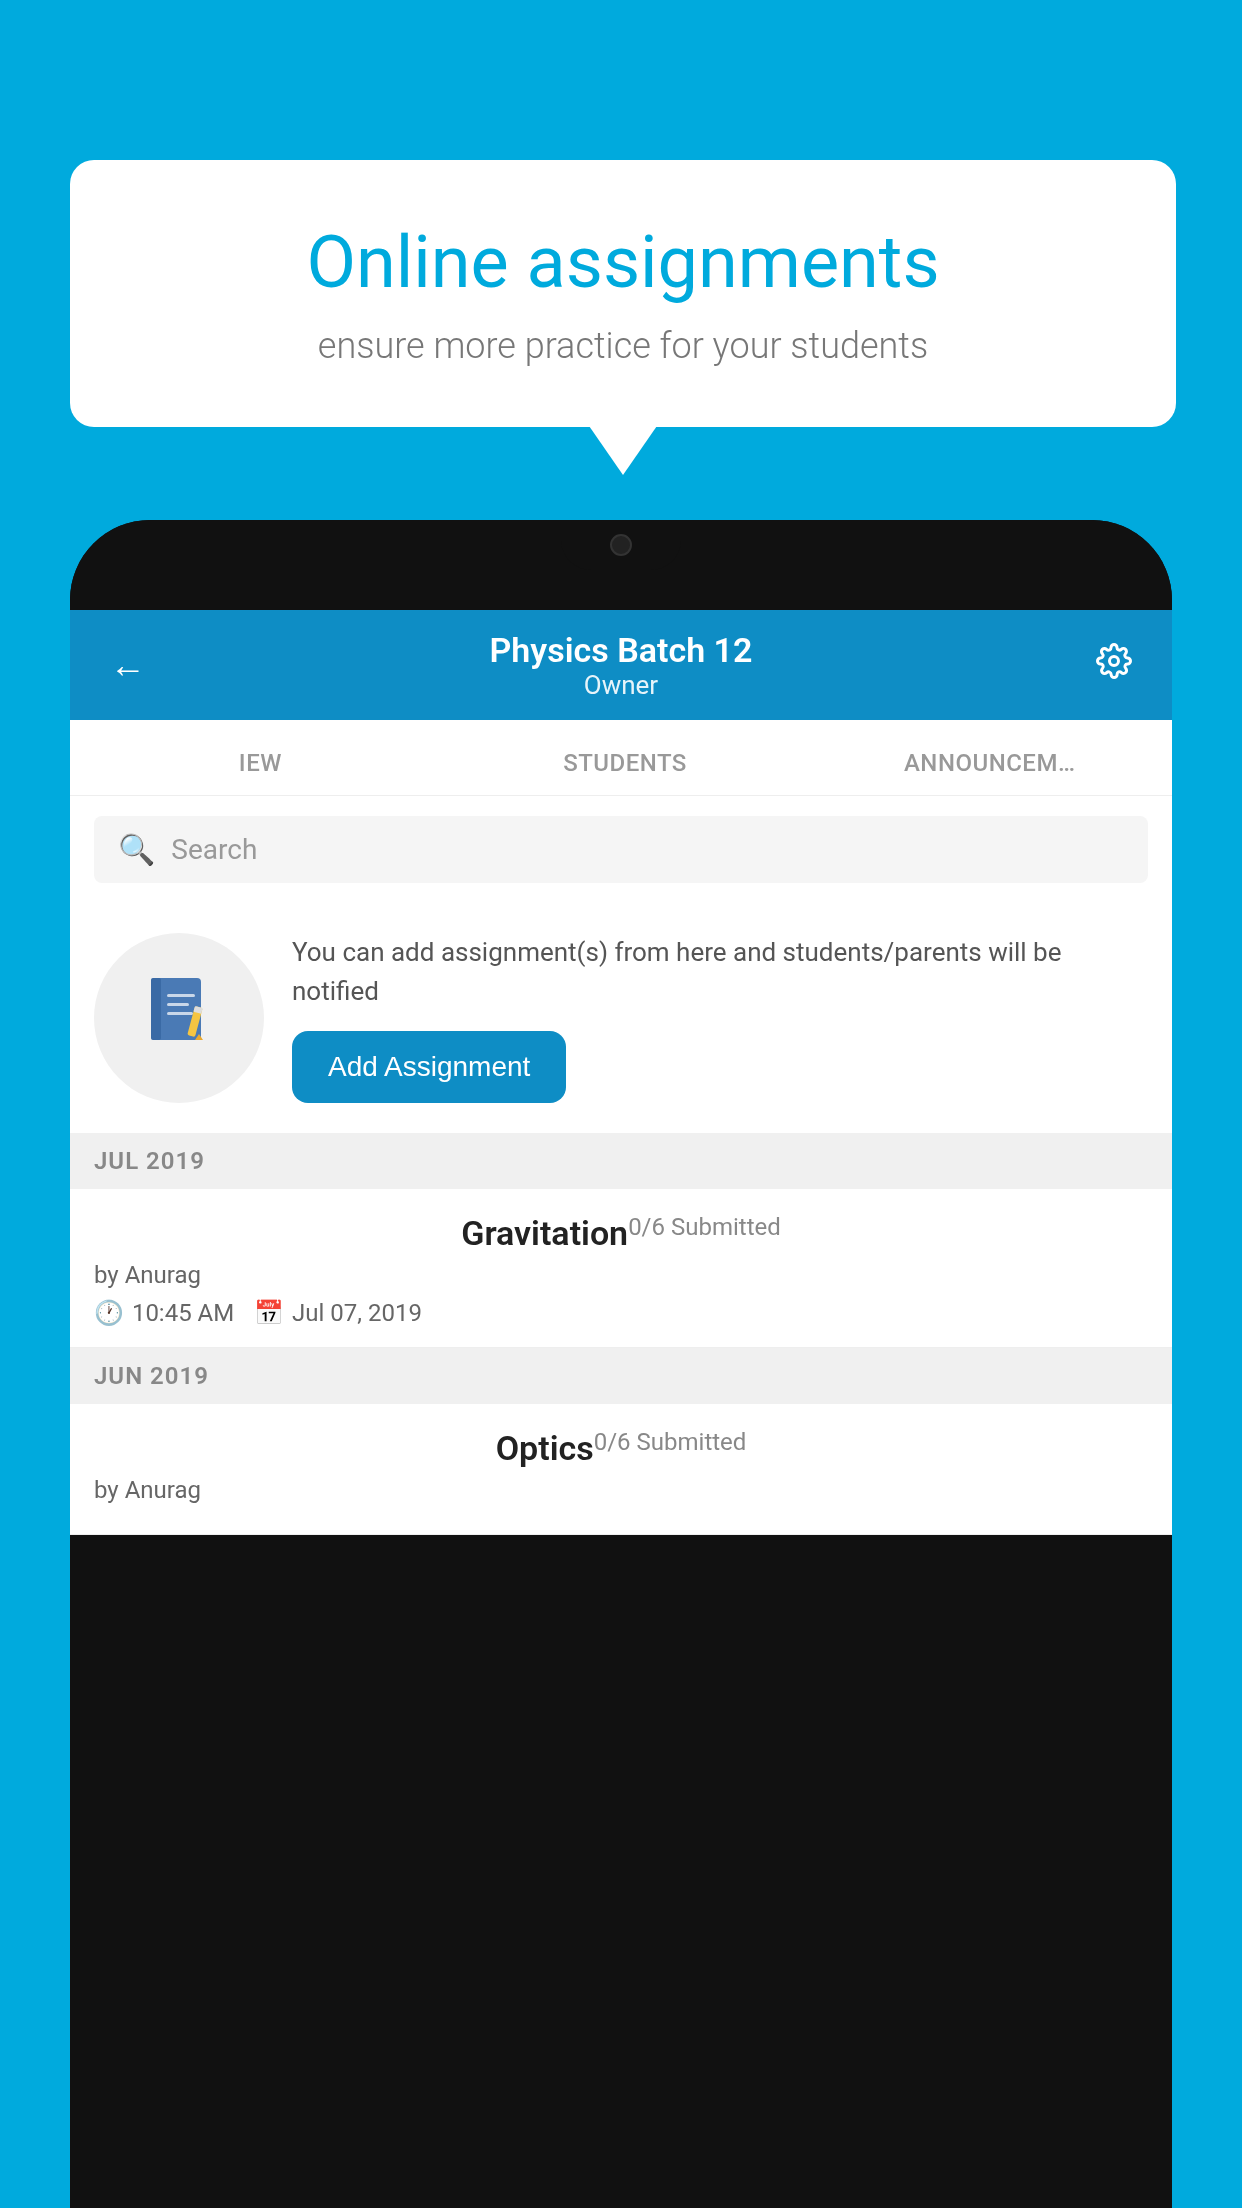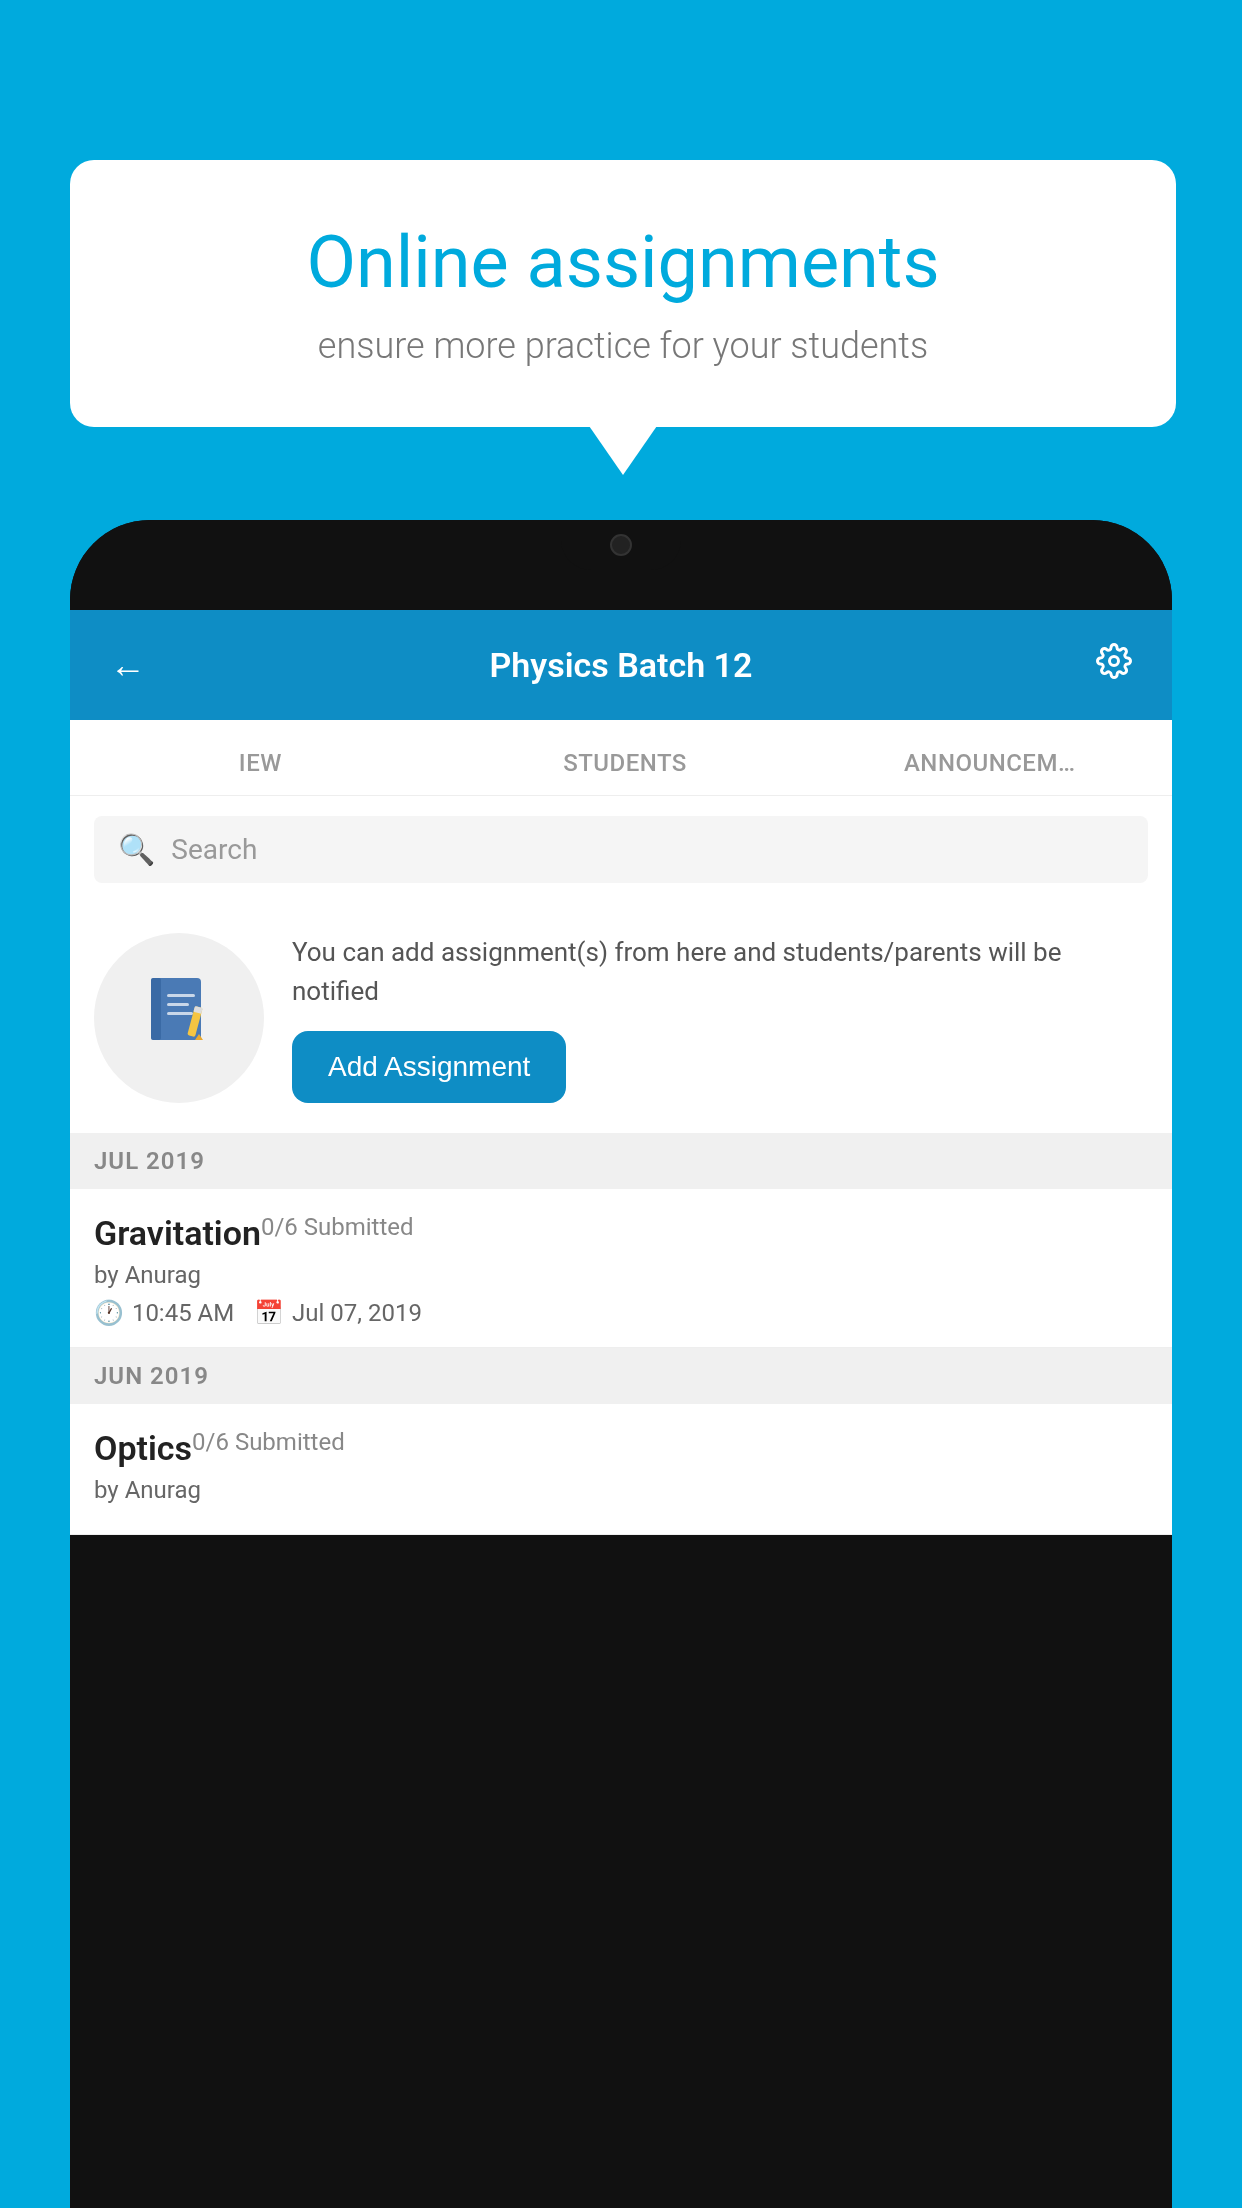--- a/index.html
+++ b/index.html
@@ -290,21 +290,21 @@
 
     
     .assignment-item {
       background: white;
       padding: 24px 24px 20px 24px;
       border-bottom: 1px solid #eee;
     }
 
     .assignment-header {
       display: flex;
-      justify-content: flex-start;
+      justify-content: center;
       align-items: flex-start;
       margin-bottom: 8px;
     }
 
     .assignment-title {
       font-size: 34px;
       font-weight: 600;
       color: #222;
     }
 
@@ -356,20 +356,21 @@
     <div class="phone-notch">
       <div class="phone-camera"></div>
     </div>
   </div>
 
 
   <div class="app-header">
     <span class="back-btn">←</span>
     <div class="header-title-container">
       <div class="header-title">Physics Batch 12</div>
+      <div class="header-subtitle">Owner</div>
     </div>
     <span class="settings-btn">
       <svg width="36" height="36" viewBox="0 0 24 24" fill="none" stroke="white" stroke-width="2">
         <circle cx="12" cy="12" r="3"></circle>
         <path d="M19.4 15a1.65 1.65 0 0 0 .33 1.82l.06.06a2 2 0 0 1-2.83 2.83l-.06-.06a1.65 1.65 0 0 0-1.82-.33 1.65 1.65 0 0 0-1 1.51V21a2 2 0 0 1-4 0v-.09A1.65 1.65 0 0 0 9 19.4a1.65 1.65 0 0 0-1.82.33l-.06.06a2 2 0 0 1-2.83-2.83l.06-.06A1.65 1.65 0 0 0 4.68 15a1.65 1.65 0 0 0-1.51-1H3a2 2 0 0 1 0-4h.09A1.65 1.65 0 0 0 4.6 9a1.65 1.65 0 0 0-.33-1.82l-.06-.06a2 2 0 0 1 2.83-2.83l.06.06A1.65 1.65 0 0 0 9 4.68a1.65 1.65 0 0 0 1-1.51V3a2 2 0 0 1 4 0v.09a1.65 1.65 0 0 0 1 1.51 1.65 1.65 0 0 0 1.82-.33l.06-.06a2 2 0 0 1 2.83 2.83l-.06.06A1.65 1.65 0 0 0 19.4 9a1.65 1.65 0 0 0 1.51 1H21a2 2 0 0 1 0 4h-.09a1.65 1.65 0 0 0-1.51 1z"></path>
       </svg>
     </span>
   </div>
 
   <div class="phone-screen">

